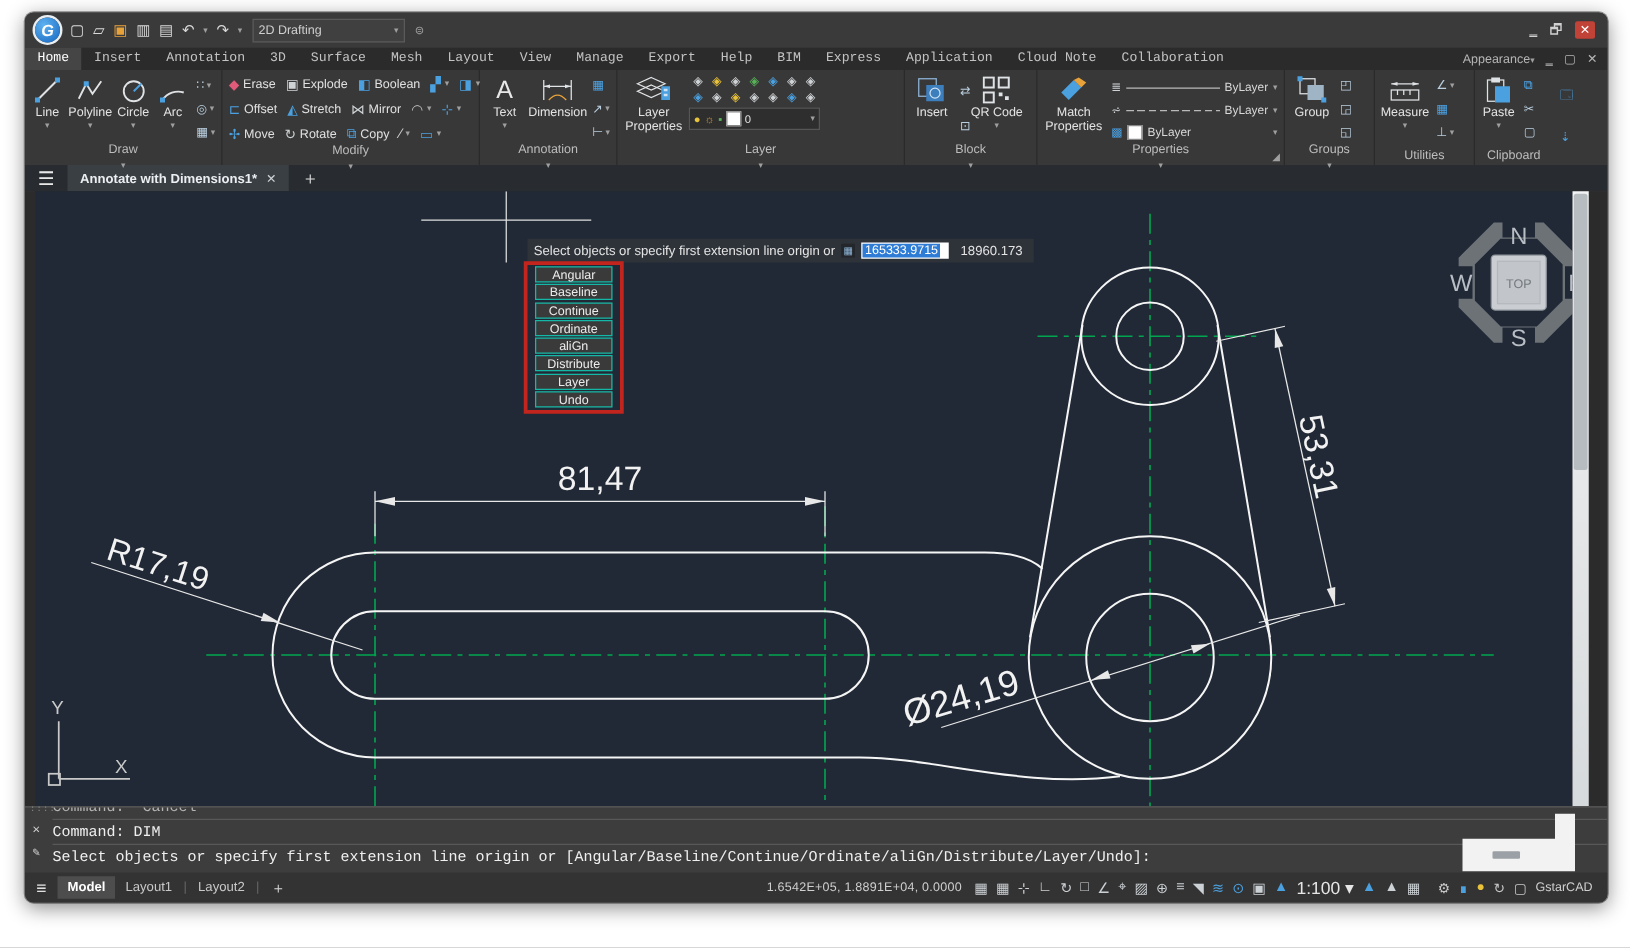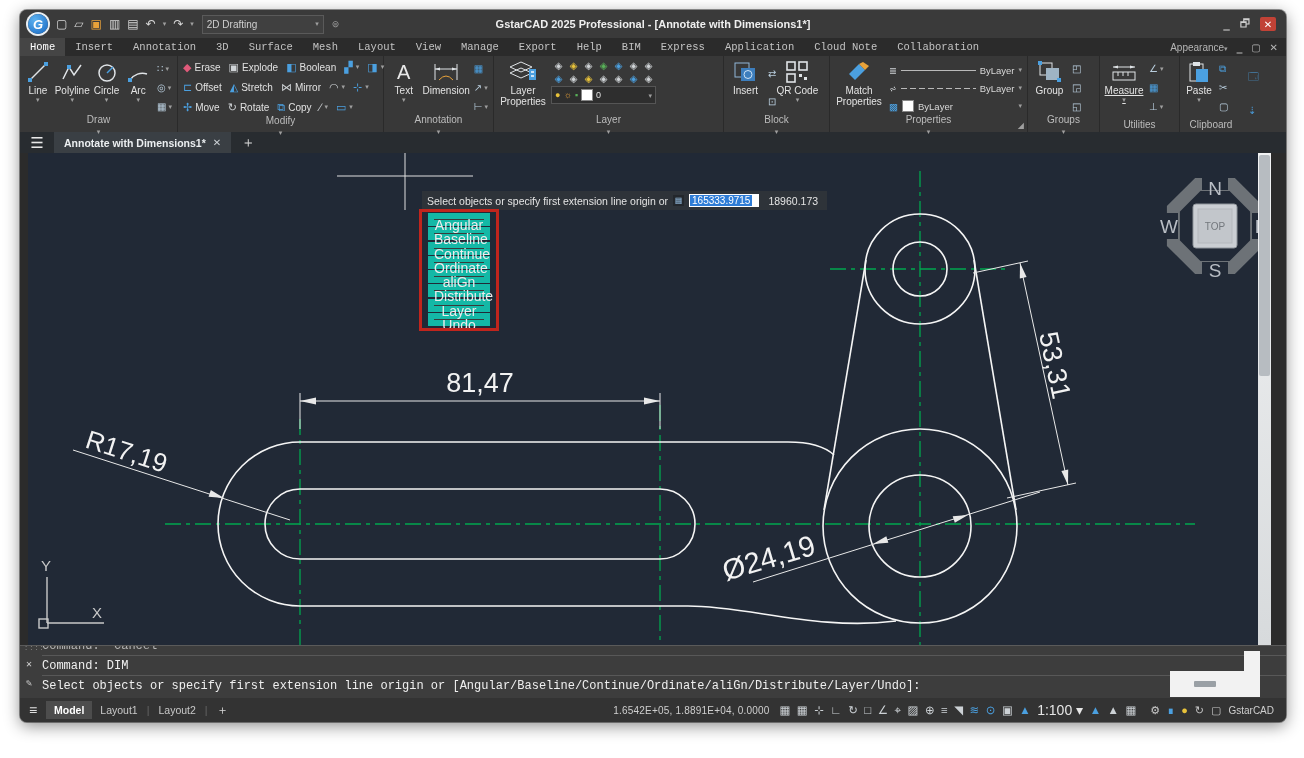--- a/index.html
+++ b/index.html
@@ -61,22 +61,22 @@
   .vsb{width:13px;margin-right:15px;background:linear-gradient(180deg,#f2f3f4,#d7dadc);position:relative;}
   .vsb .thumb{position:absolute;left:1px;right:1px;top:2px;height:45%;background:#b7bcc1;border-radius:2px;}
   .dyninput{position:absolute;left:394px;top:38px;display:flex;align-items:center;gap:5px;background:rgba(48,52,58,.92);padding:2px 5px;height:15px;}
   .dyninput .ptxt{color:#e4e4e4;font-size:10.5px;white-space:nowrap;}
   .dyninput .dicon{width:11px;height:11px;background:#23272c;color:#8fb6d8;font-size:8px;line-height:11px;text-align:center;}
   .dyninput .ibox{background:#fff;height:13px;display:flex;align-items:center;padding:0 1px;}
   .dyninput .sel{background:#2e7cd6;color:#fff;font-size:10px;padding:0 2px;height:11px;line-height:11px;}
   .dyninput .caretblk{width:6px;height:11px;background:#fff;}
   .dyninput .val2{color:#e4e4e4;font-size:10.5px;padding:0 4px;}
   .optlist{position:absolute;left:400px;top:60px;width:62px;}
-  .opt{height:13px;line-height:13px;margin-bottom:1.3px;background:#3a3a3a;border:6px solid #14b8a6;
-    color:#ececec;font-size:14px;text-align:center;box-sizing:border-box;}
+  .opt{height:13px;line-height:13px;margin-bottom:1.3px;background:#3a3a3a;border:1px solid #14b8a6;
+    color:#ececec;font-size:10px;text-align:center;box-sizing:border-box;}
   .redbox{position:absolute;left:391px;top:56px;width:80px;height:122px;border:3px solid #c1251d;box-sizing:border-box;pointer-events:none;}
   
   .cmdpanel{height:52px;background:#3d3d3d;border-top:1px solid #5a5a5a;position:relative;flex:0 0 auto;
     font-family:"Liberation Mono","DejaVu Sans Mono",monospace;color:#efefef;font-size:12px;}
   .cmdgutter{position:absolute;left:0;top:0;bottom:0;width:22px;color:#cfcfcf;}
   .cmdgutter .gx{position:absolute;left:6px;top:12px;font-size:10px;}
   .cmdgutter .gp{position:absolute;left:6px;top:31px;font-size:10px;}
   .cmdgutter .gd{position:absolute;left:4px;top:-2px;font-size:7px;color:#8a8a8a;letter-spacing:1px;}
   .cline{margin-left:22px;border-top:1px solid #585858;height:19px;display:flex;align-items:center;white-space:nowrap;}
   .cline0{margin-left:22px;height:9px;overflow:hidden;color:#b5b5b5;}
@@ -115,21 +115,20 @@
       <span class="qi">↶</span>
       <span class="caret">▾</span>
       <span class="qi">↷</span>
       <span class="caret">▾</span>
     </div>
     <div class="wsbox">
       <span>2D Drafting</span>
       <span class="caret">▾</span>
     </div>
     <span style="margin-left:8px;color:#9f9f9f;font-size:9px;">⊜</span>
-    <div class="title-center">GstarCAD 2025 Professional - [Annotate with Dimensions1*]</div>
     <div class="winbtns">
       <span>‗</span>
       <span>🗗</span>
       <span class="close">✕</span>
     </div>
   </div>
 
   <div class="rtabs">
     <div class="rtab active">Home</div>
     <div class="rtab">Insert</div>
@@ -461,21 +460,21 @@
         </div>
       </div>
       <div class="plabel">
             <span>Groups</span>
             <span class="caret">▾</span>
           </div>
     </div>
 
     <div class="panel" style="width:80px;">
       <div class="pbody">
-        <div class="bigbtn" style="width:42px;text-decoration:underline;">
+        <div class="bigbtn" style="width:42px;">
           <span class="bicon">
                 <svg width="28" height="24">
                   <line x1="3" y1="7" x2="25" y2="7" stroke="#dfe3e6"></line>
                   <polygon points="3,7 8,5.5 8,8.5" fill="#dfe3e6"></polygon>
                   <polygon points="25,7 20,5.5 20,8.5" fill="#dfe3e6"></polygon>
                   <rect x="3" y="12" width="22" height="8" fill="none" stroke="#dfe3e6"></rect>
                   <line x1="8" y1="12" x2="8" y2="16" stroke="#dfe3e6"></line>
                   <line x1="13" y1="12" x2="13" y2="16" stroke="#dfe3e6"></line>
                   <line x1="18" y1="12" x2="18" y2="16" stroke="#dfe3e6"></line>
                 </svg>

